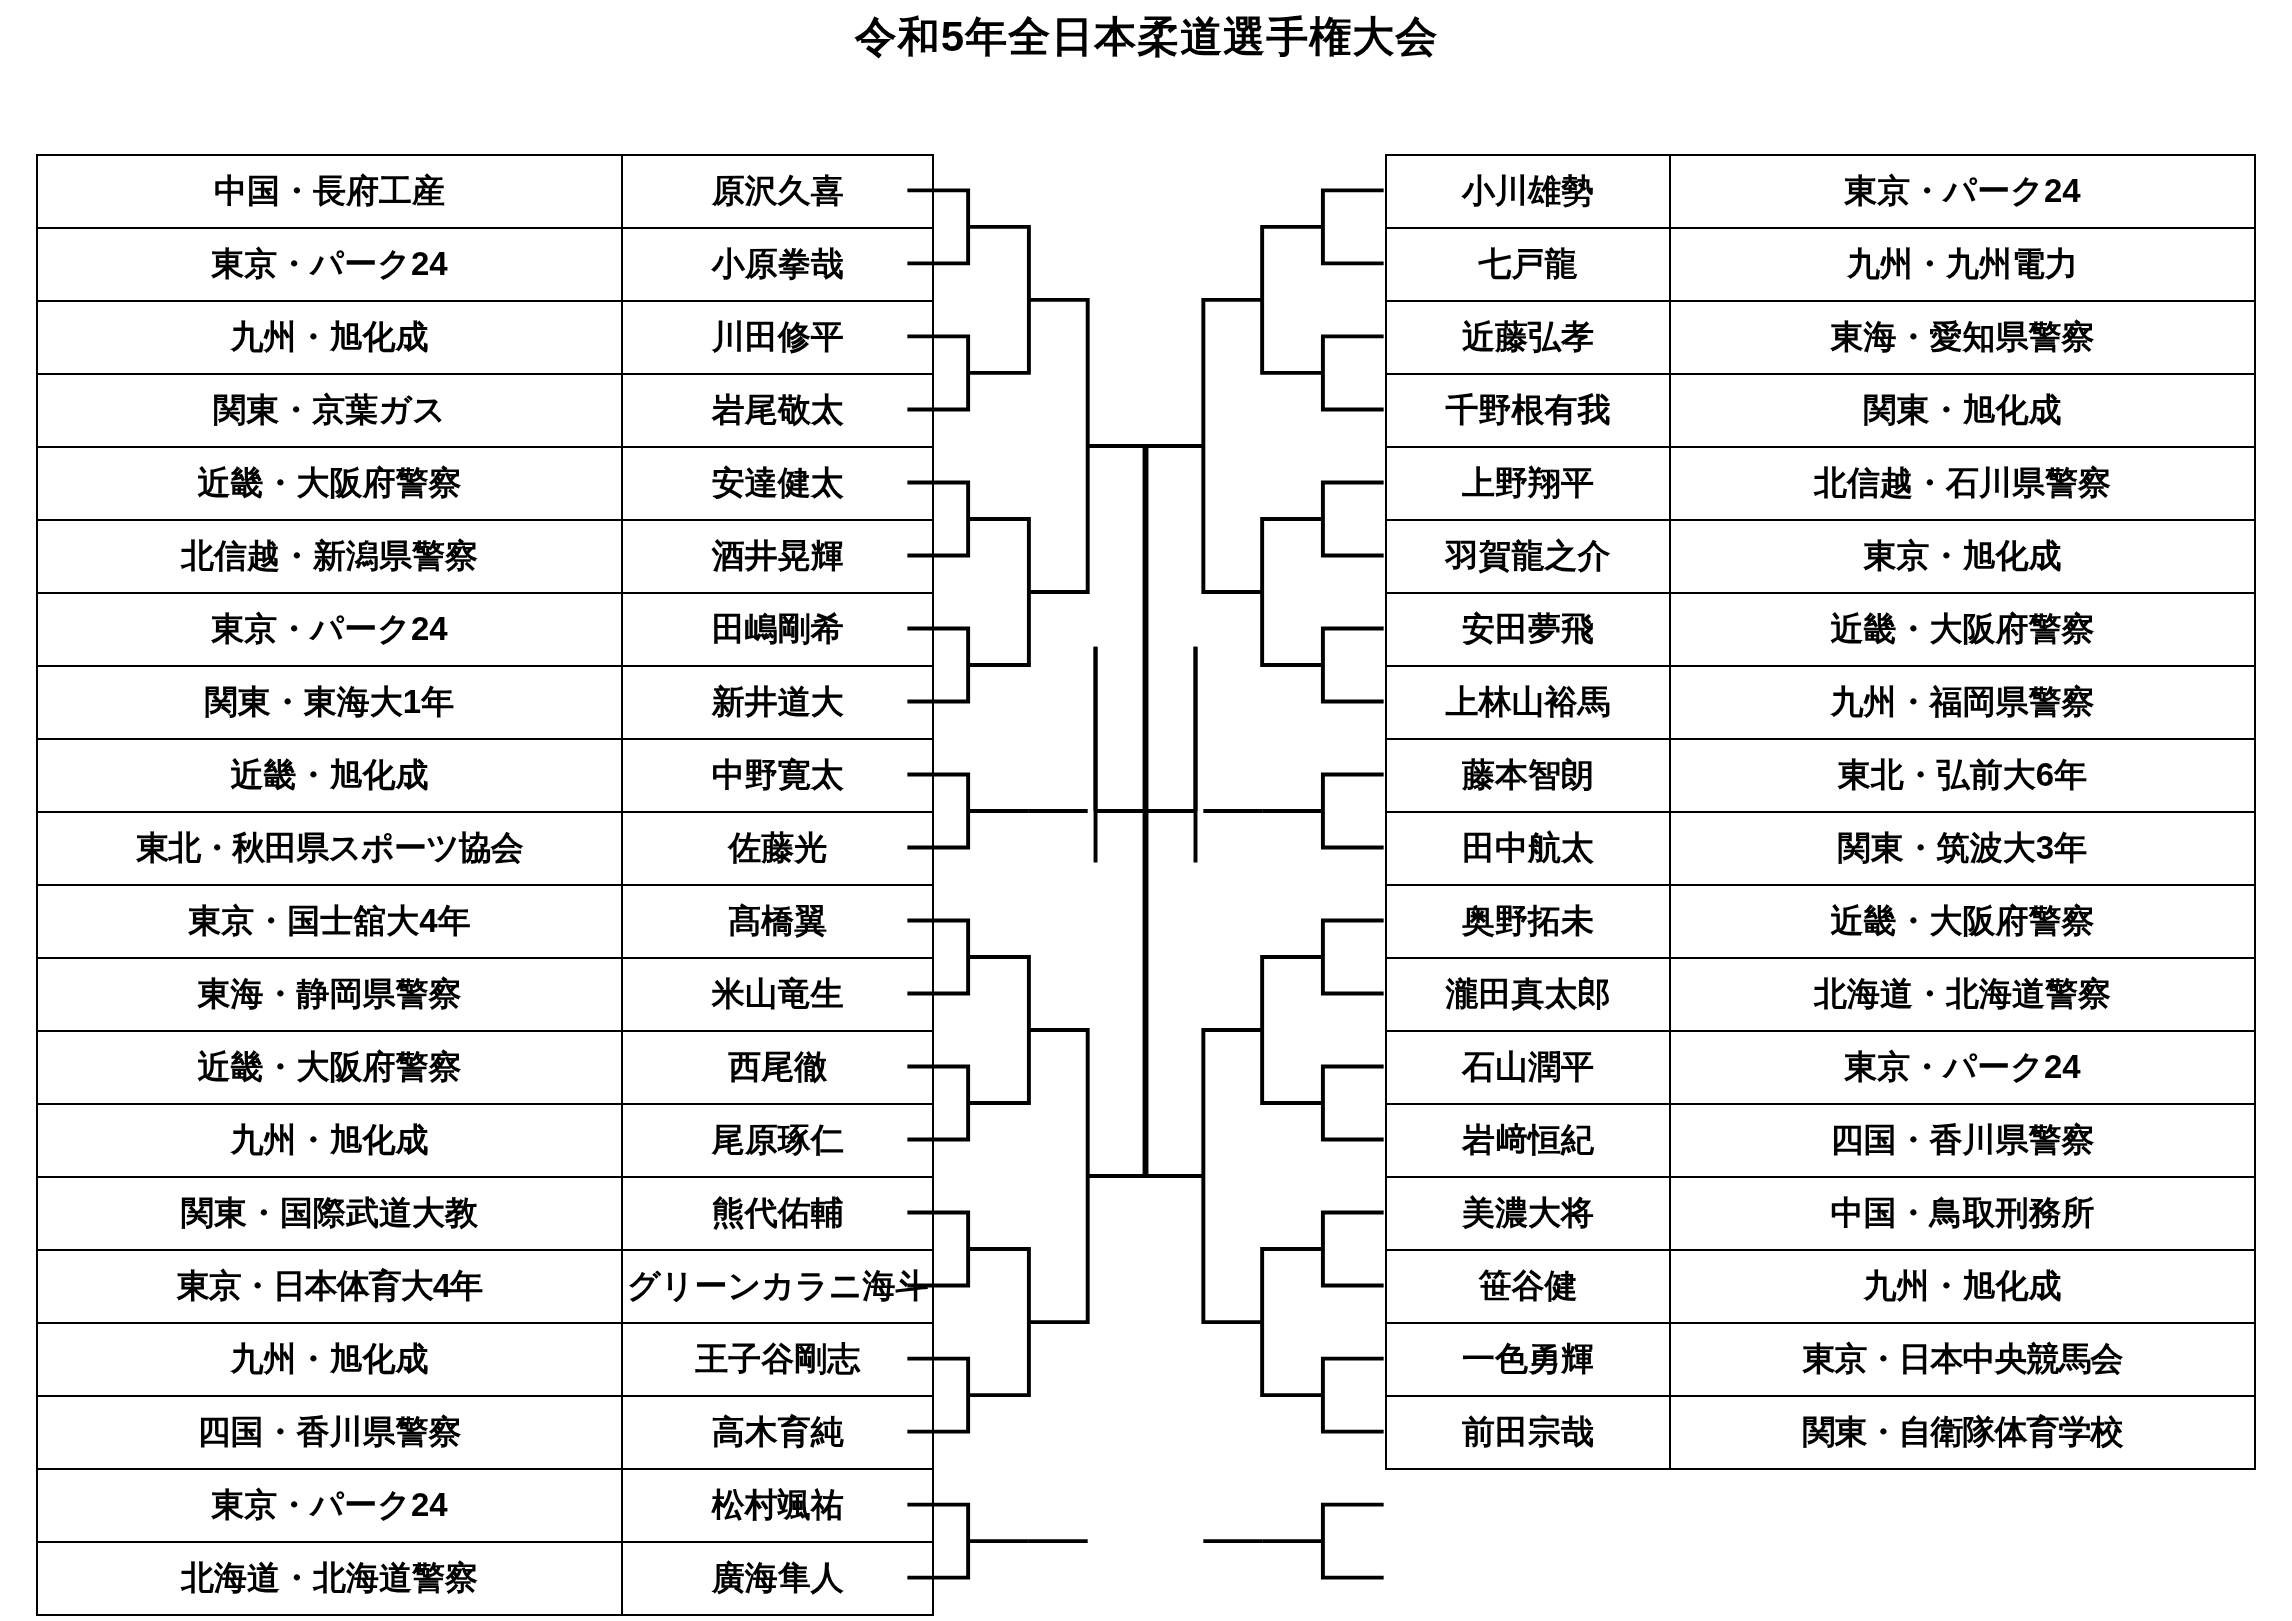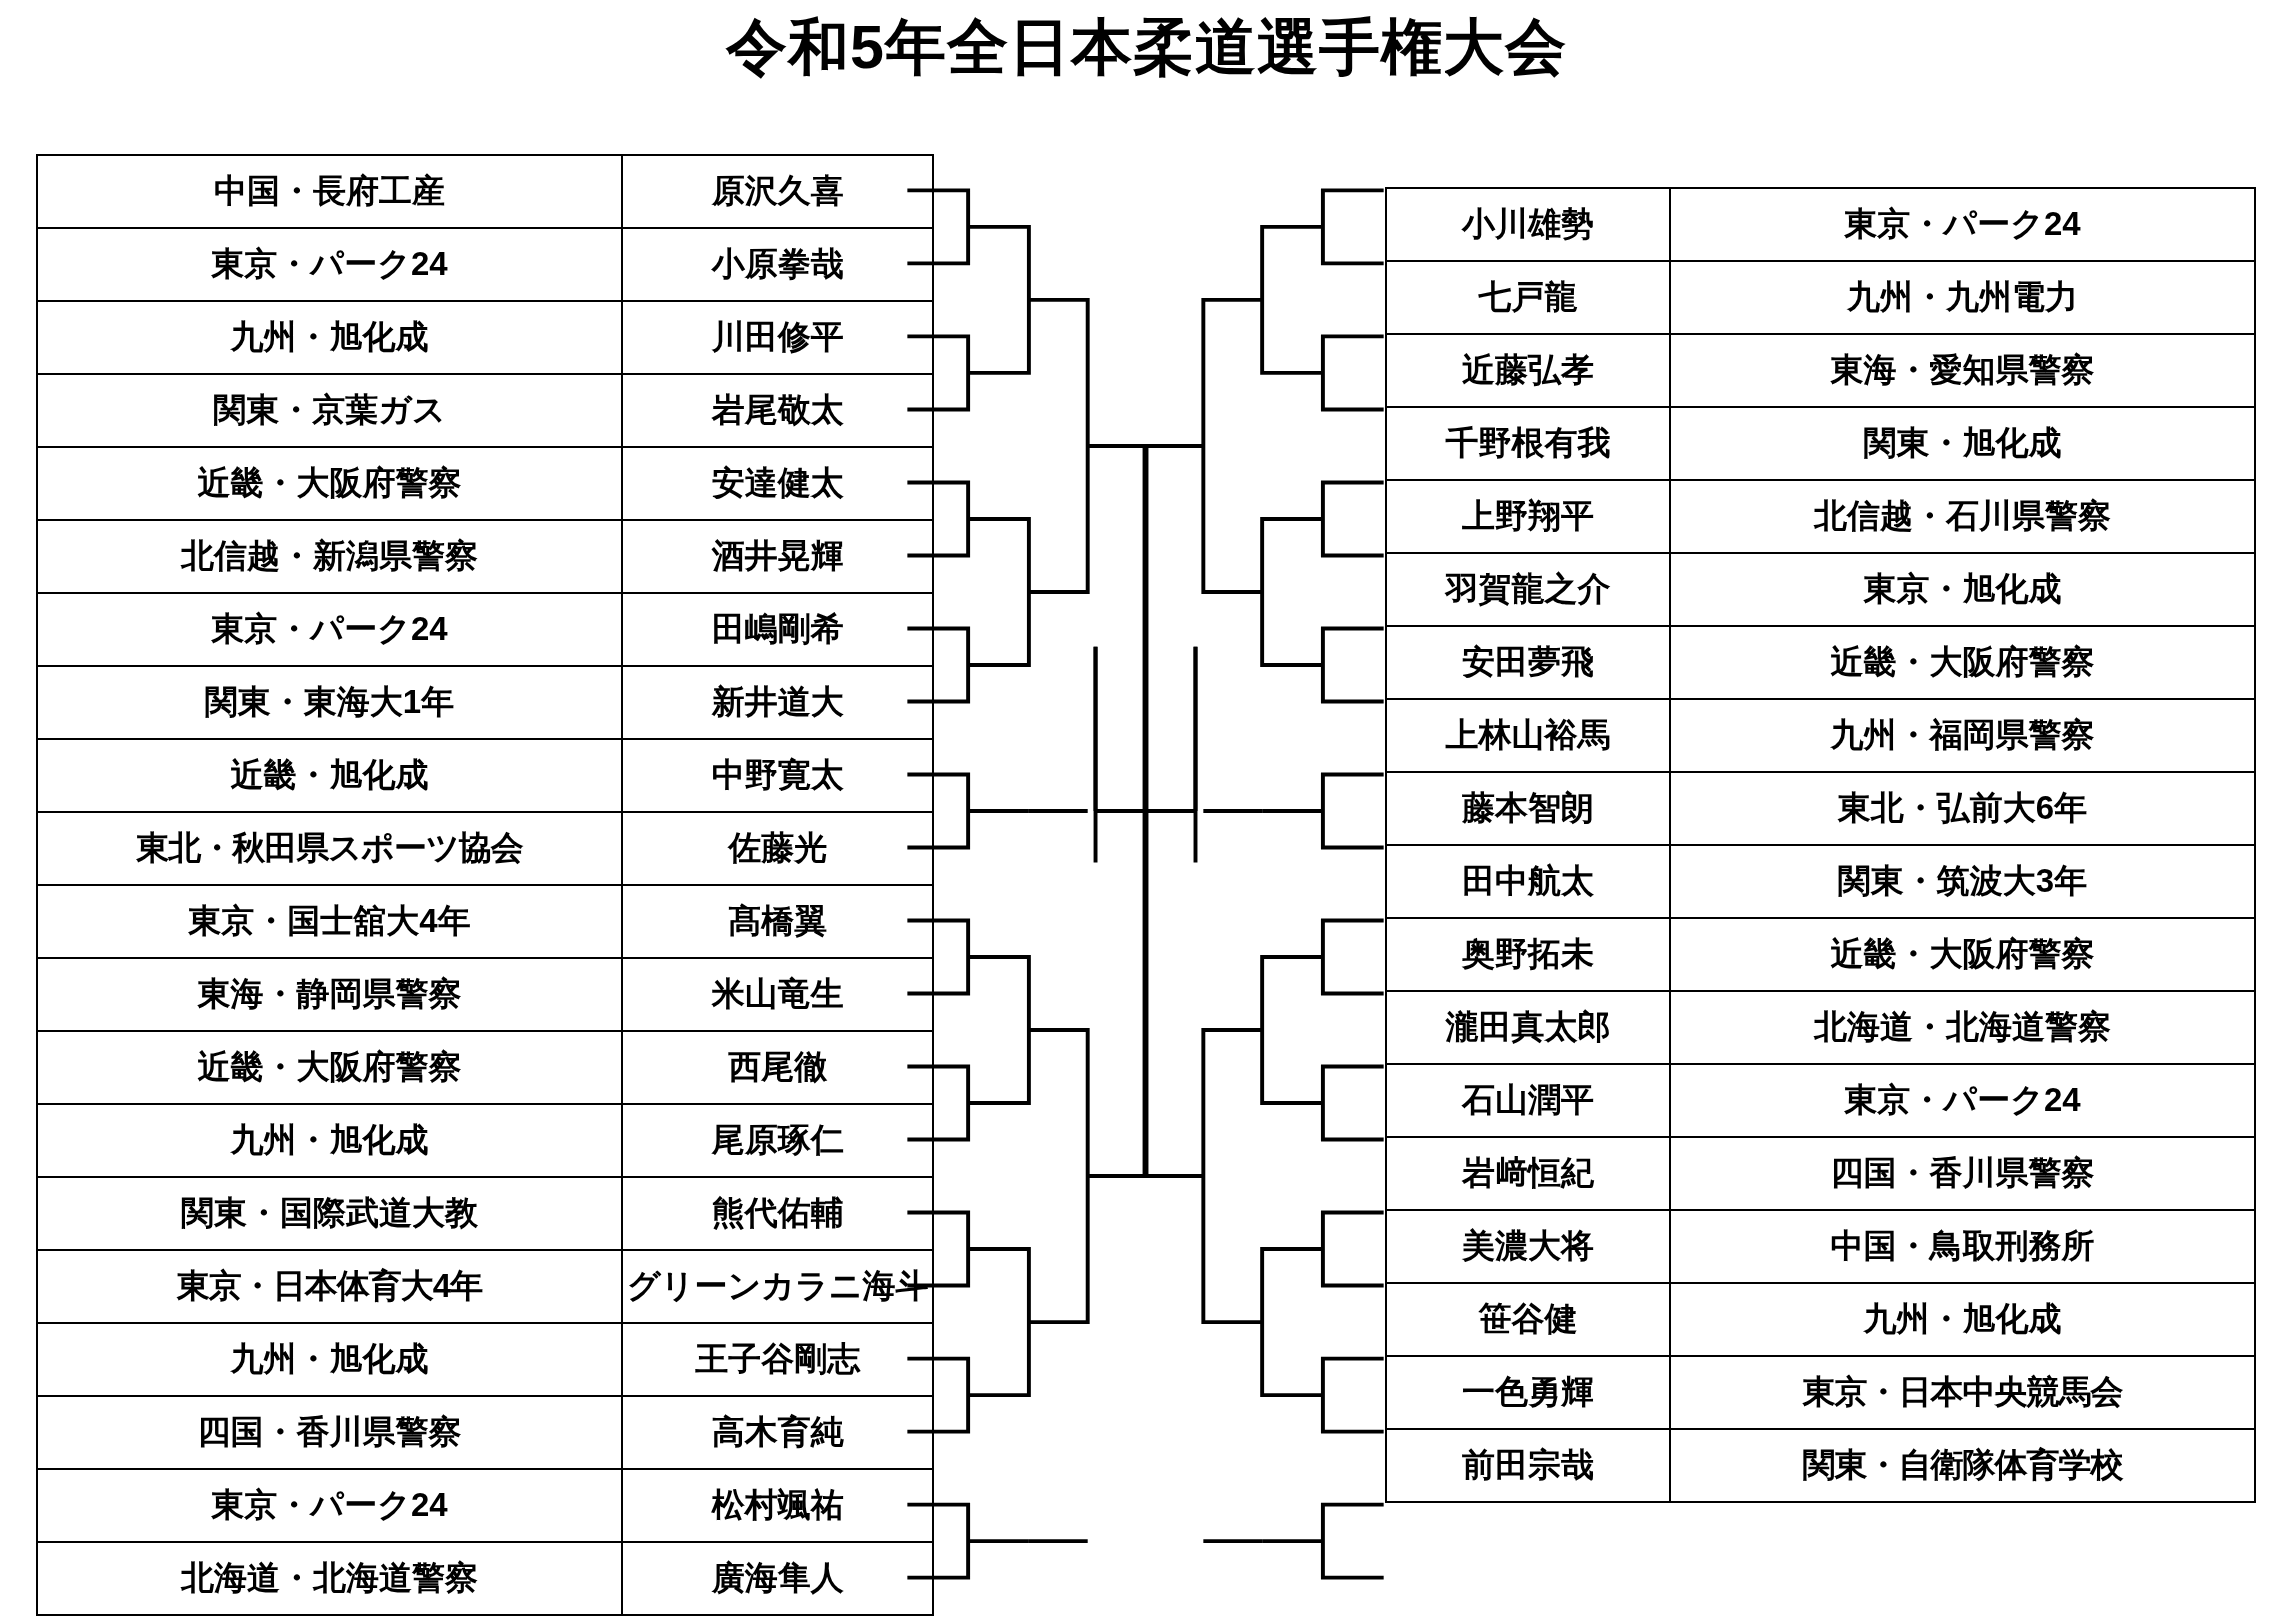--- a/index.html
+++ b/index.html
@@ -13,34 +13,34 @@
     color: #000000;
     position: relative;
     overflow: hidden;
   }
 
   #title {
     position: absolute;
     left: 0; top: 13.7px;
     width: 2293px;
     text-align: center;
-    font-size: 61px;
+    font-size: 42px;
     font-weight: bold;
     letter-spacing: 1px;
     line-height: 1.1;
     white-space: nowrap;
   }
 
   
   .side {
     position: absolute;
     top: 154px;
   }
   #left-side  { left: 36px; }
-  #right-side { left: 1385px; margin-top: 33px; }
+  #right-side { left: 1385px; }
 
   table.bracket-table {
     border-collapse: collapse;
     table-layout: fixed;
   }
   table.bracket-table td {
     border: 2.9px solid #000;
     height: 73px;
     text-align: center;
     vertical-align: middle;

